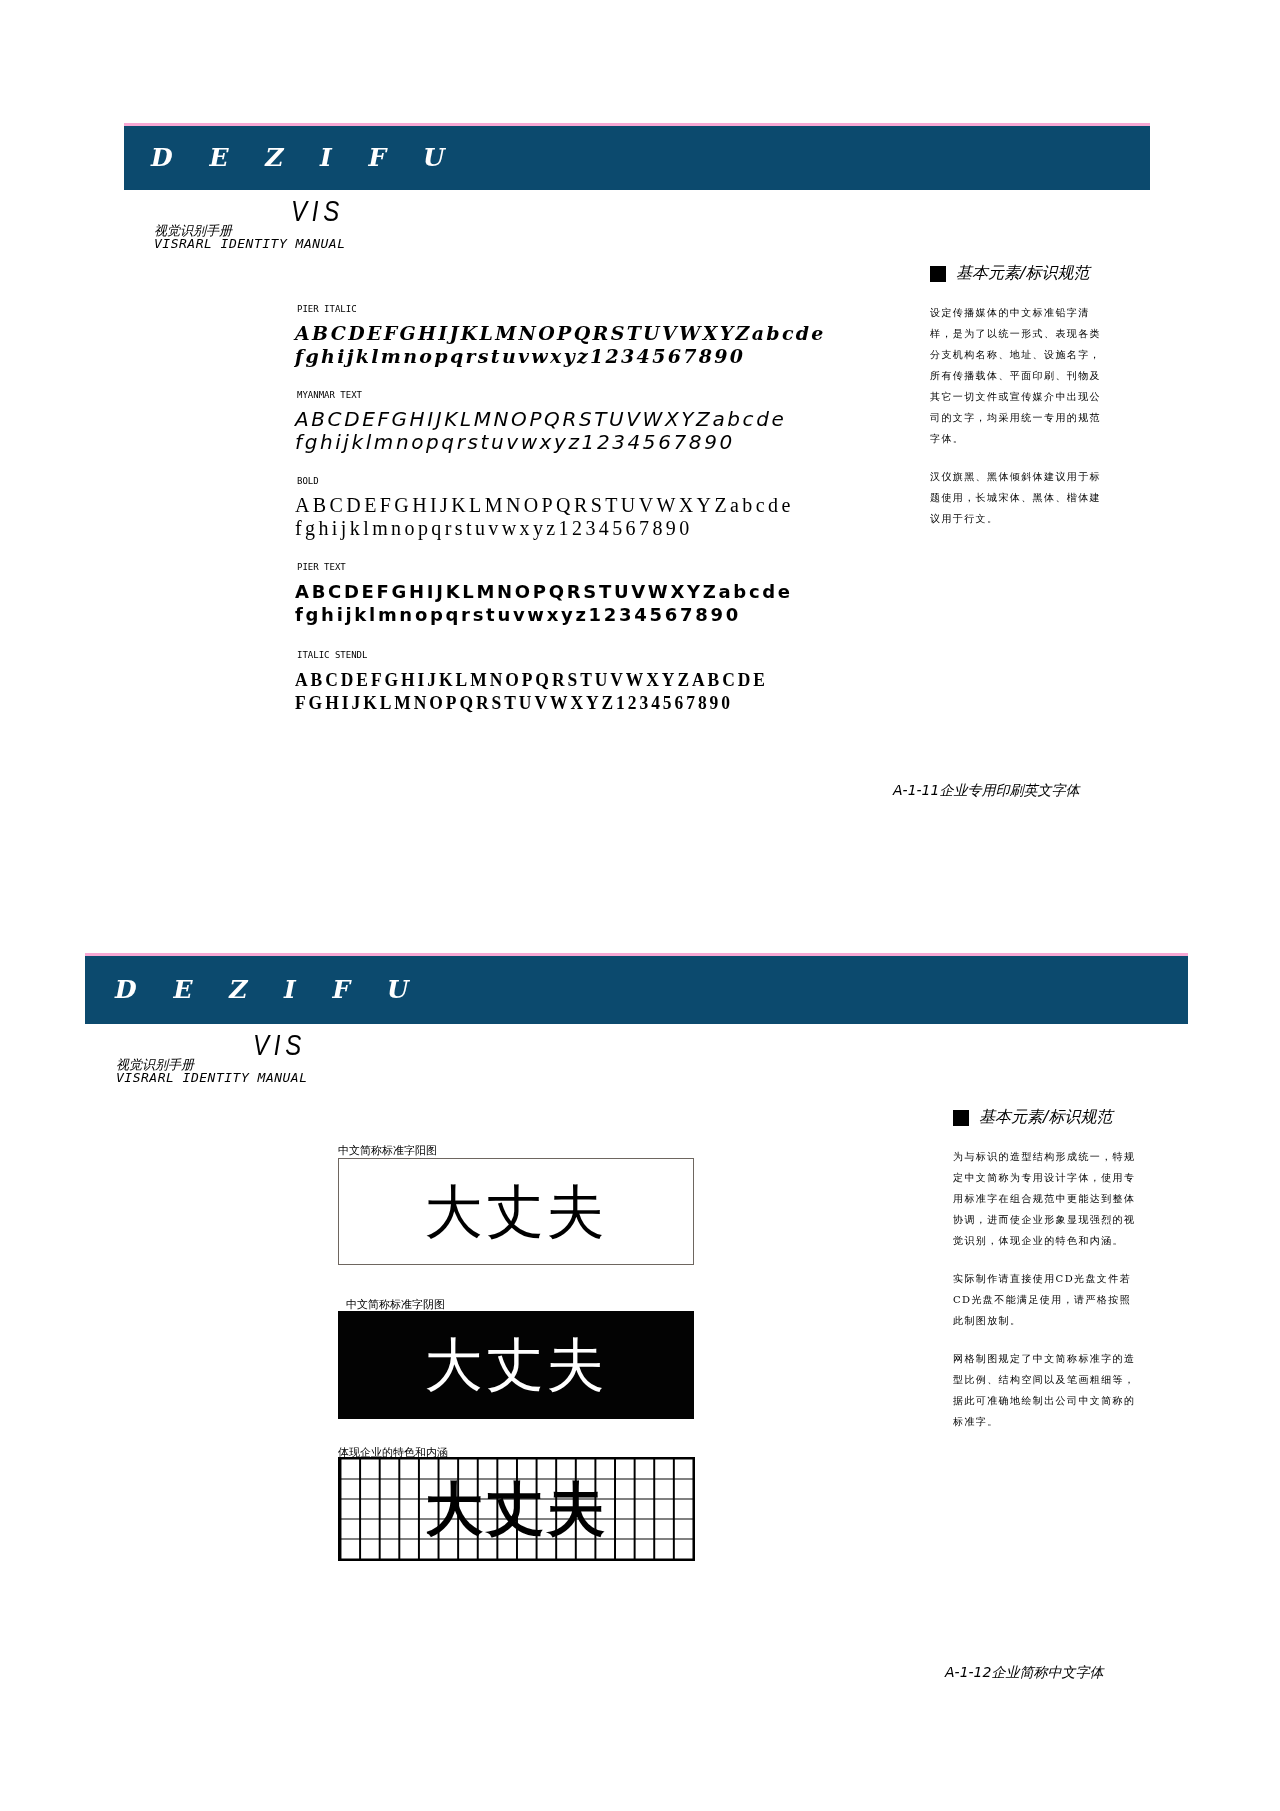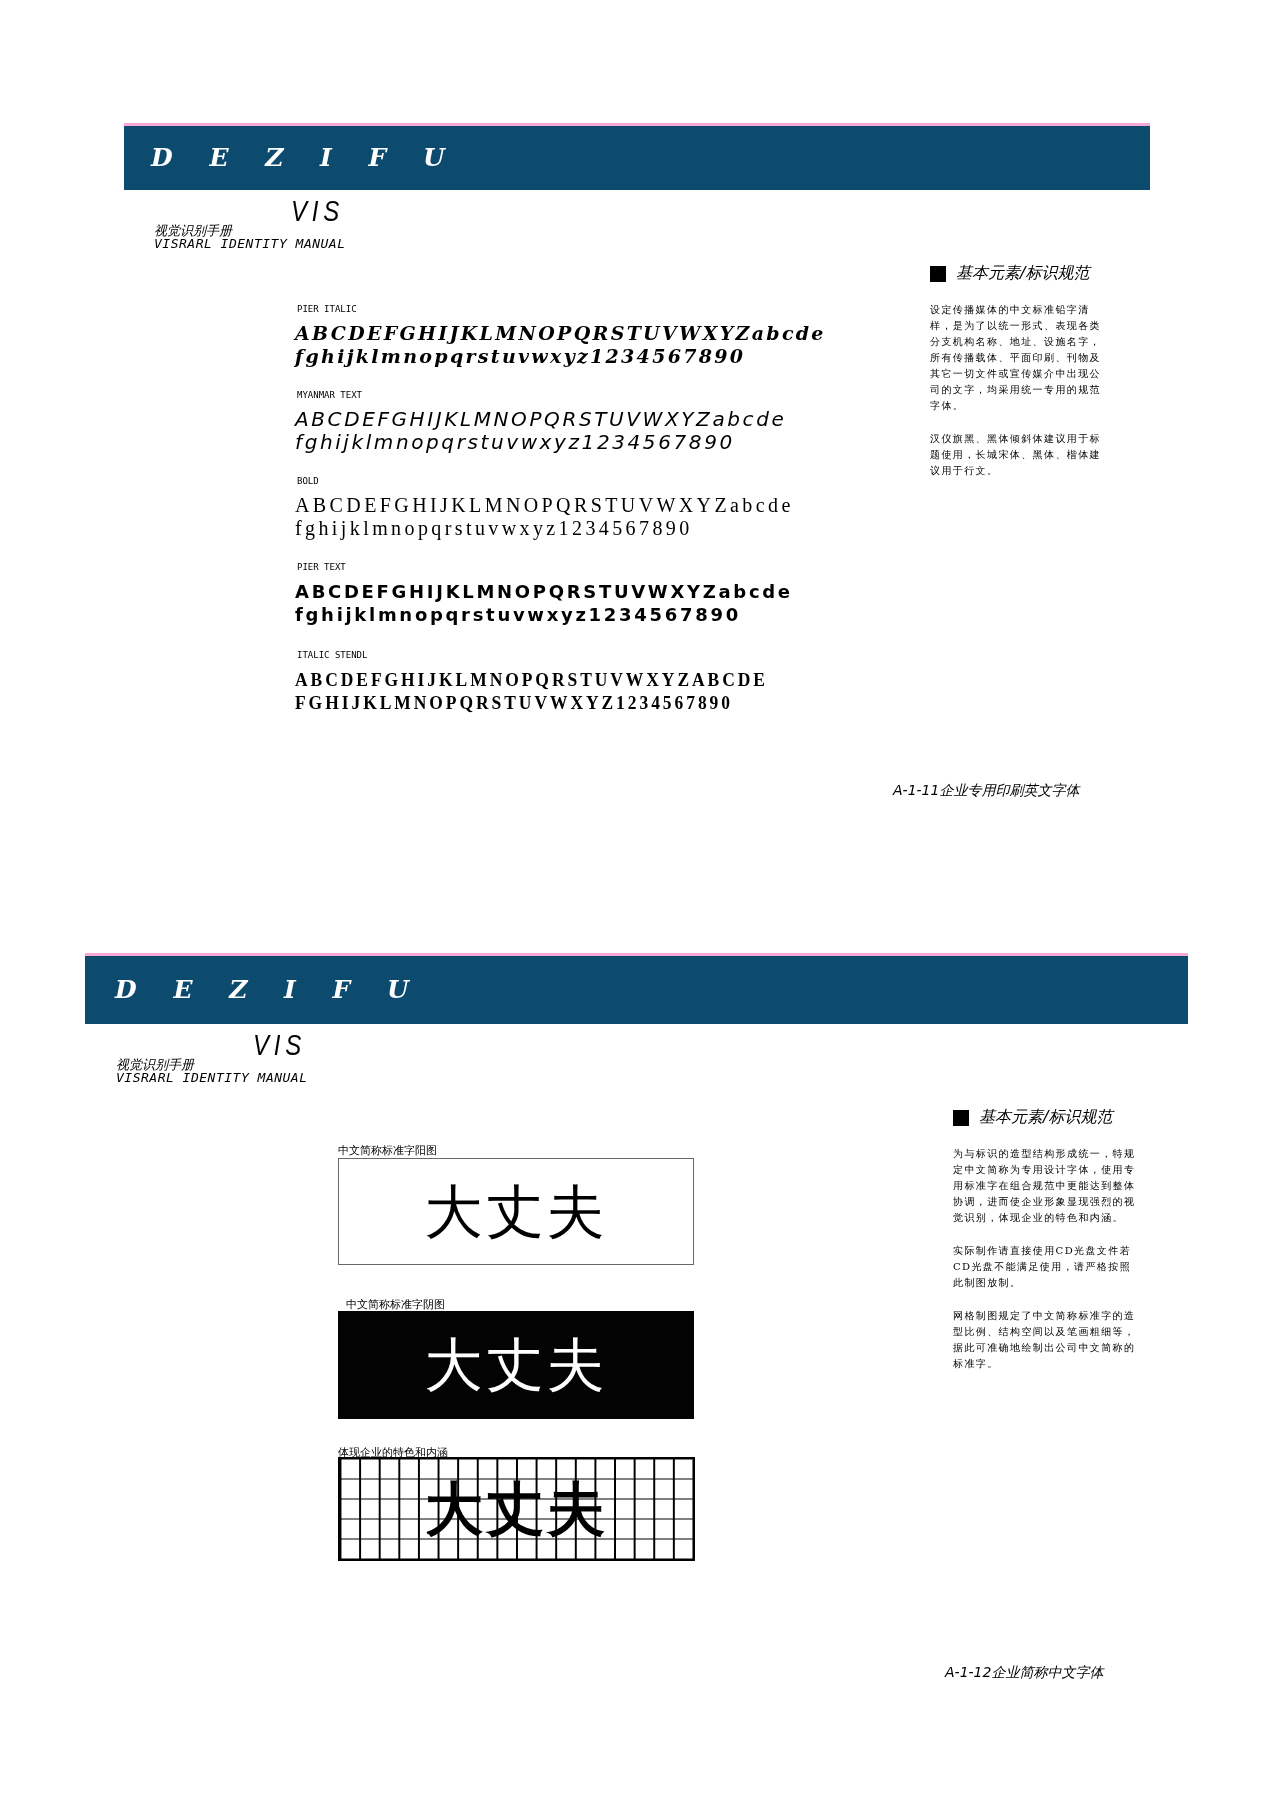--- a/index.html
+++ b/index.html
@@ -8,21 +8,21 @@
   .banner { position:absolute; background:#0c4a6e; border-top:3px solid #f9a8d4; }
   .brand { position:absolute; color:#fff; font-family:"DejaVu Serif", serif; font-style:italic; font-weight:bold; font-size:25px; letter-spacing:14px; }
   .vis { position:absolute; display:flex; align-items:flex-end;flex-direction:column; }
   .vis-big { font-family:"Liberation Sans", sans-serif; font-style:italic; font-size:30px; letter-spacing:6px; line-height:26px; transform:scaleX(0.8); transform-origin:left bottom; margin-right:-12px; }
   .vis-sub { display:flex; flex-direction:column; line-height:1; margin-left:2px; }
   .vis-cn { font-size:13px; font-style:italic; }
   .vis-en { font-family:"DejaVu Sans Mono", monospace; font-size:13px; font-style:italic; letter-spacing:0.5px; }
   .section-head { position:absolute; display:flex; align-items:center; }
   .section-head .sq { width:16px; height:16px; background:#000; margin-right:10px; }
   .section-head span.t { font-size:16px; font-style:italic; }
-  .desc { position:absolute; font-family:"DejaVu Serif", serif; font-size:10px; line-height:16px; letter-spacing:1.4px; }
+  .desc { position:absolute; font-family:"DejaVu Serif", serif; font-size:10px; line-height:21px; letter-spacing:1.4px; }
   .desc p { margin:0 0 17px 0; }
   .sample { position:absolute; left:295px; }
   .sample-label { font-family:"DejaVu Sans Mono", monospace; font-size:9px; margin-left:2px; margin-bottom:8px; }
   .sample-line { white-space:nowrap; line-height:23px; }
   .f-bi { font-family:"DejaVu Serif", serif; font-weight:bold; font-style:italic; font-size:19px; letter-spacing:2.3px; }
   .f-my { font-family:"DejaVu Sans", sans-serif; font-style:italic; font-size:20px; letter-spacing:2.6px; font-weight:300; }
   .f-ny { font-family:"Liberation Serif", serif; font-size:20px; letter-spacing:3.4px; }
   .f-pier { font-family:"DejaVu Sans", sans-serif; font-weight:bold; font-size:18px; letter-spacing:2.7px; }
   .f-st { font-family:"Liberation Serif", serif; font-weight:bold; font-size:19px; letter-spacing:3.2px; transform:scaleX(0.92); transform-origin:left; }
   .caption { position:absolute; font-size:14px; font-style:italic; }

